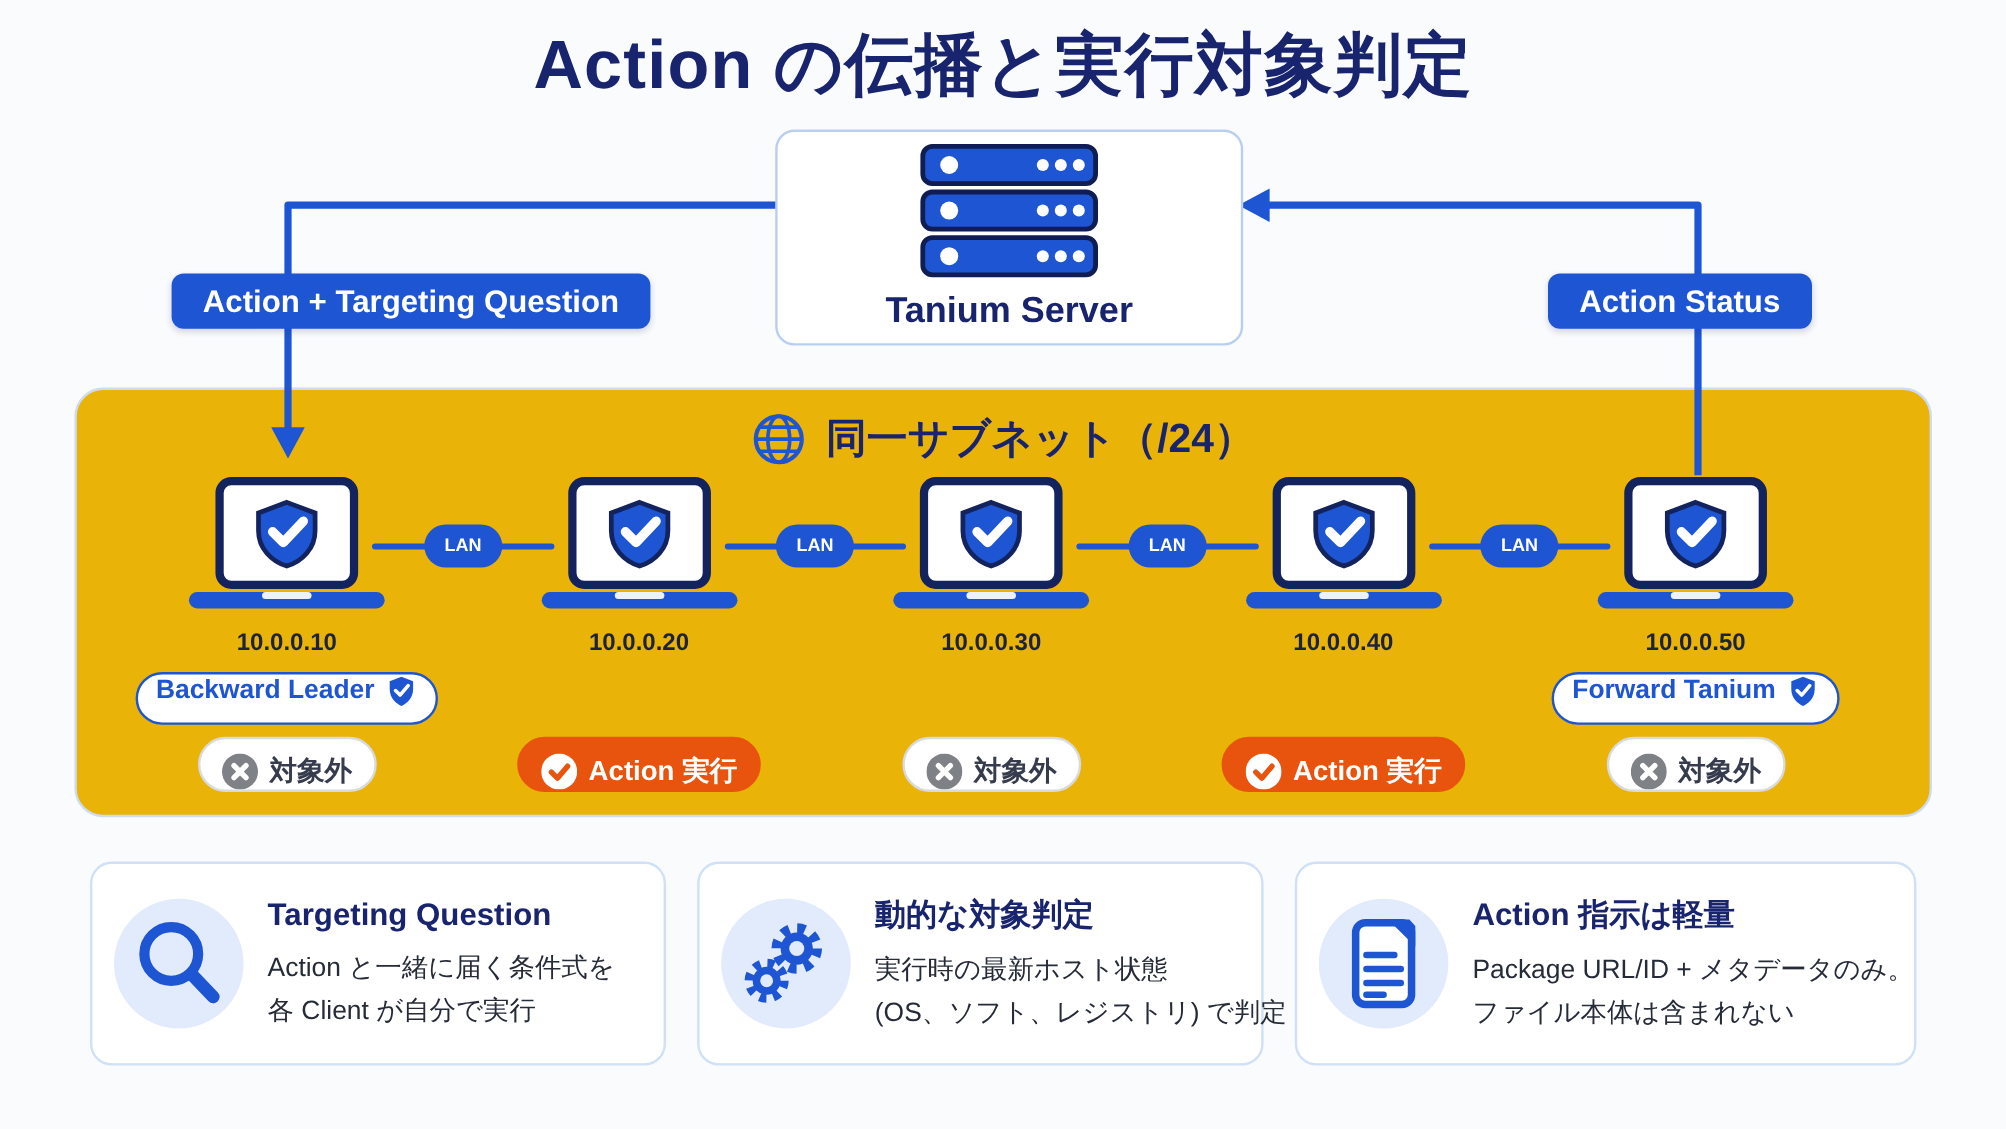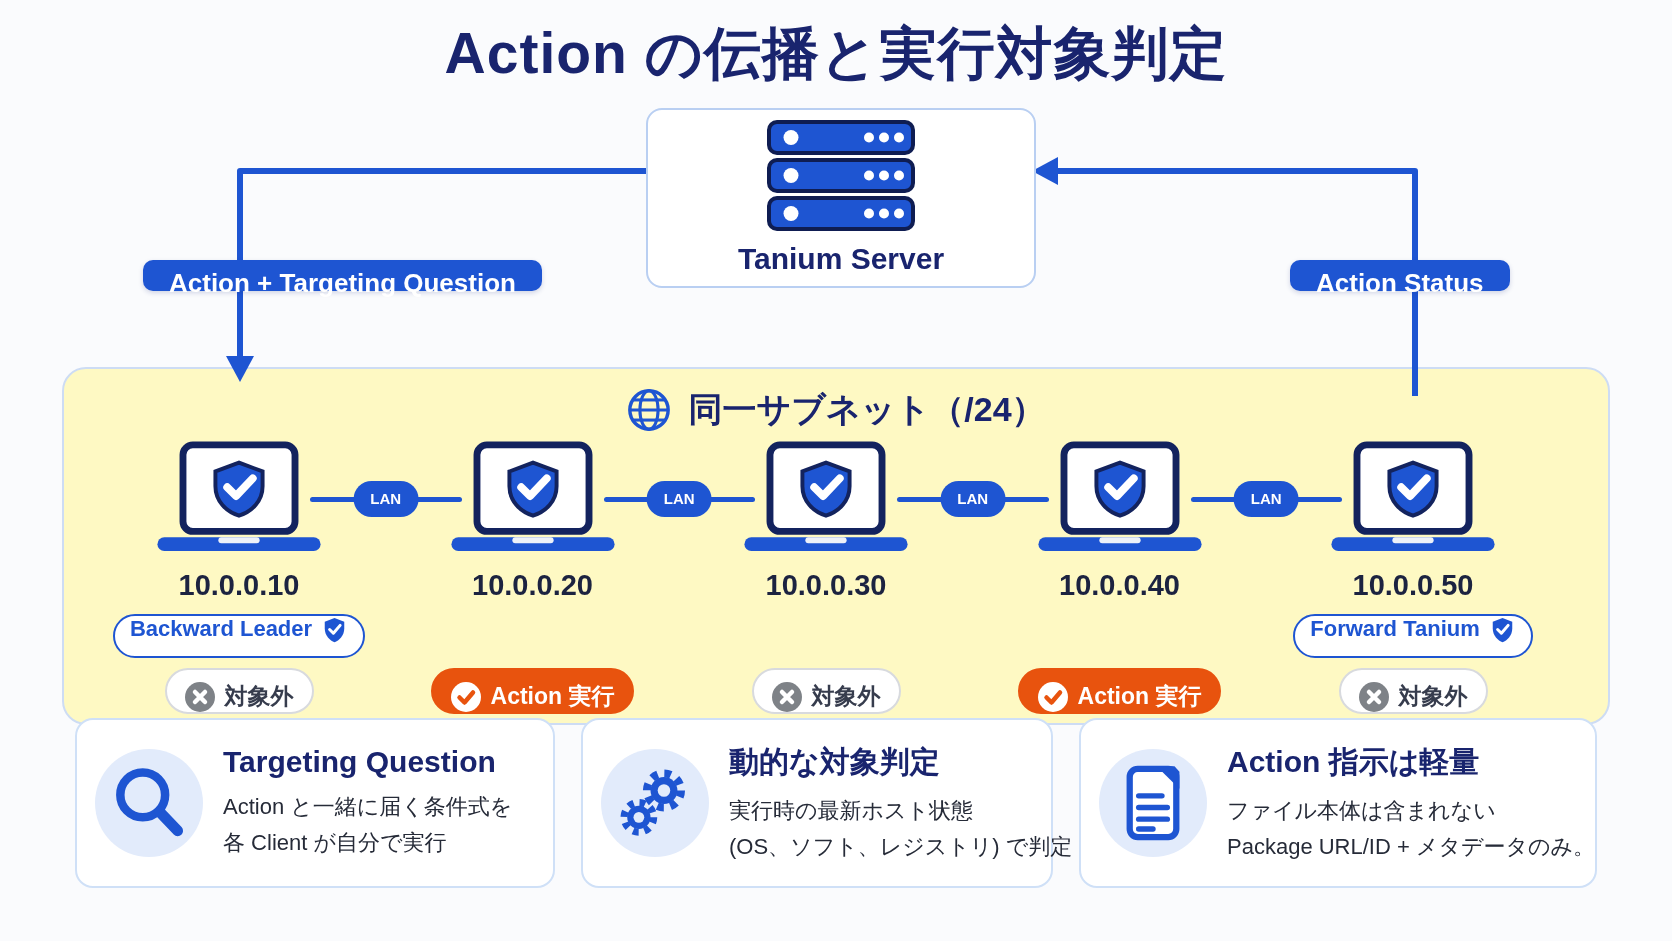--- a/index.html
+++ b/index.html
@@ -13,38 +13,38 @@
   
   .arrows { position:absolute; left:0; top:0; width:1672px; height:941px; pointer-events:none; }
 
   
   .server-box { position:absolute; left:646px; top:108px; width:390px; height:180px;
                 background:#ffffff; border:2px solid #b9cff2; border-radius:16px;
                 display:flex; flex-direction:column; align-items:center; justify-content:center; gap:10px; }
   .server-label { font-size:30px; font-weight:800; color:#19246e; white-space:nowrap; }
 
   
-  .flow-badge { position:absolute; height:31px; background:#1e55d2; color:#ffffff;
+  .flow-badge { position:absolute; height:46px; background:#1e55d2; color:#ffffff;
                 border-radius:10px; font-size:26px; font-weight:700; line-height:46px;
-                padding:0 26px; white-space:nowrap; box-shadow:0 2px 5px rgba(20,40,120,.18);margin-top:32px; }
+                padding:0 26px; white-space:nowrap; box-shadow:0 2px 5px rgba(20,40,120,.18); }
   .flow-badge.left  { left:143px; top:228px; }
   .flow-badge.right { left:1290px; top:228px; }
 
   
   .subnet { position:absolute; left:62px; top:323px; width:1548px; height:358px;
-            background:#fef9c3; border:2px solid #cddcf4; border-radius:24px;margin-top:44px; }
+            background:#eab308; border:2px solid #cddcf4; border-radius:24px; }
   .subnet-header { position:absolute; top:18px; left:0; width:100%;
                    display:flex; align-items:center; justify-content:center; gap:16px; }
   .subnet-header .txt { font-size:34px; font-weight:800; color:#19246e; white-space:nowrap; }
 
   .clients-row { position:absolute; left:0; top:72px; width:100%;
                  display:flex; justify-content:space-between; align-items:flex-start;
                  padding:0 90px 0 70px; }
   .client { width:210px; display:flex; flex-direction:column; align-items:center; flex:none; }
-  .client .ip { margin-top:14px; font-size:29px; font-weight:800; color:#1c2340; white-space:nowrap; }
+  .client .ip { margin-top:14px; font-size:20px; font-weight:800; color:#1c2340; white-space:nowrap; }
 
   .lan { position:relative; flex:1 1 auto; height:36px; margin-top:40px; }
   .lan .wire { position:absolute; top:50%; left:-34px; right:-34px; height:5px; margin-top:-2.5px;
                background:#1e55d2; border-radius:3px; }
   .lan .pill { position:absolute; top:0; left:50%; transform:translateX(-50%);
                height:36px; line-height:36px; padding:0 17px; border-radius:999px;
                background:#1e55d2; color:#fff; font-size:15px; font-weight:700; }
 
   .role-badge { margin-top:12px; height:44px; display:flex; align-items:flex-start; gap:9px;
                 background:#ffffff; border:2.5px solid #1e55d2; border-radius:999px;
@@ -57,21 +57,21 @@
   .status-badge.execute  { background:#e8530e; border:2px solid #e8530e; color:#ffffff; }
 
   
   .cards { position:absolute; left:75px; top:718px; width:1522px; display:flex; gap:26px; }
   .card { height:170px; background:#ffffff; border:2px solid #cfe0f7; border-radius:18px;
           display:flex; align-items:center; gap:20px; padding:0 16px 0 18px; }
   .card.c1 { width:482px; } .card.c2 { width:472px; } .card.c3 { width:518px; }
   .icon-circle { width:108px; height:108px; border-radius:50%; background:#e2ebfb;
                  display:flex; align-items:center; justify-content:center; flex:none; }
   .card-text { display:flex; flex-direction:column; }
-  .card-title { font-size:30px; font-weight:800; color:#19246e; margin-bottom:10px; white-space:nowrap; }
+  .card-title { font-size:26px; font-weight:800; color:#19246e; margin-bottom:10px; white-space:nowrap; }
   .card-line { font-size:22px; color:#262b38; line-height:1.62; white-space:nowrap; }
 </style>
 </head>
 <body>
 
 <div class="page">
 
   <div class="title">Action の伝播と実行対象判定</div>
 
   <div class="subnet">
@@ -301,19 +301,19 @@
           <rect x="22" y="10" width="52" height="76" rx="9" fill="#ffffff" stroke="#1e55d2" stroke-width="7"></rect>
           <polygon points="52,7 77.5,32 77.5,13 72,7" fill="#1e55d2"></polygon>
           <line x1="32" y1="40" x2="58" y2="40" stroke="#1e55d2" stroke-width="6" stroke-linecap="round"></line>
           <line x1="32" y1="53" x2="64" y2="53" stroke="#1e55d2" stroke-width="6" stroke-linecap="round"></line>
           <line x1="32" y1="66" x2="64" y2="66" stroke="#1e55d2" stroke-width="6" stroke-linecap="round"></line>
           <line x1="32" y1="77" x2="48" y2="77" stroke="#1e55d2" stroke-width="6" stroke-linecap="round"></line>
         </svg>
       </div>
       <div class="card-text">
         <div class="card-title">Action 指示は軽量</div>
+        <div class="card-line">Package URL/ID + メタデータのみ。</div>
         <div class="card-line">ファイル本体は含まれない</div>
-        <div class="card-line">Package URL/ID + メタデータのみ。</div>
       </div>
     </div>
 
   </div>
 </div>
 
 </body></html>

